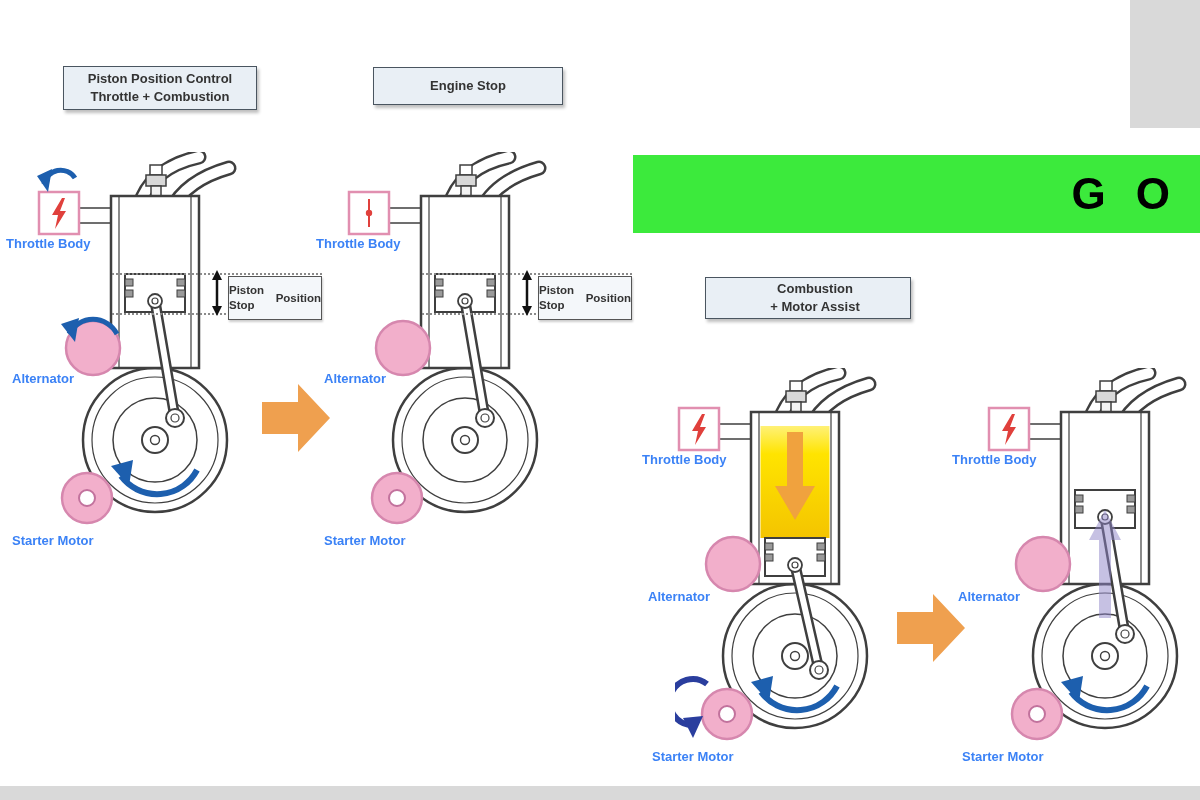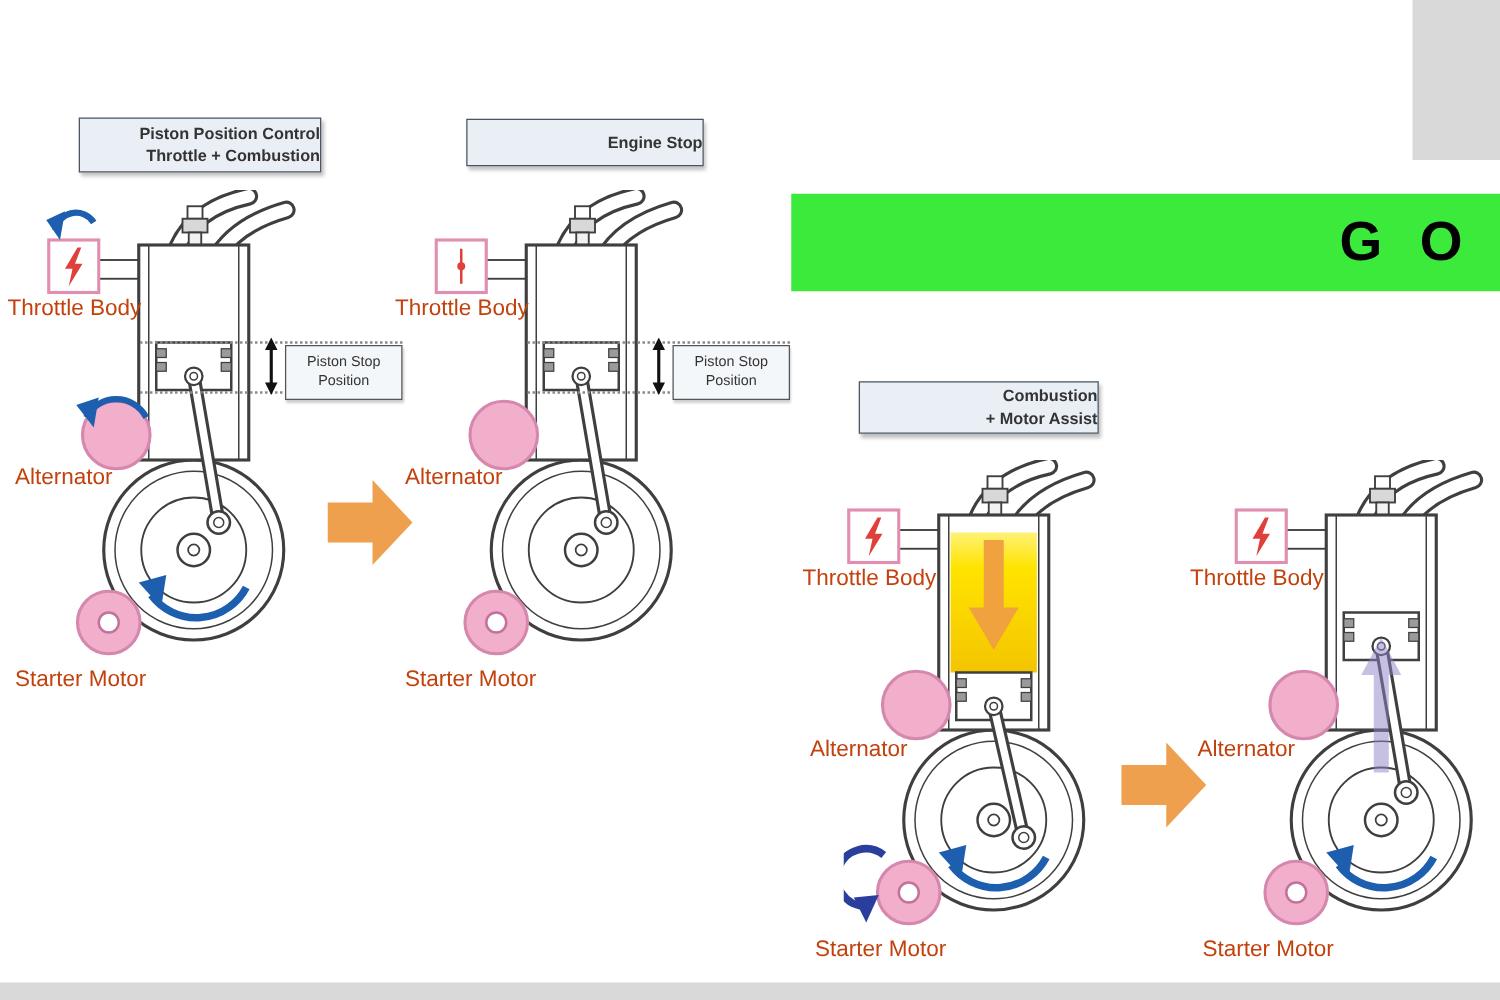--- a/index.html
+++ b/index.html
@@ -5,31 +5,31 @@
   html,body{margin:0;padding:0;background:#ffffff;}
   .canvas{position:relative;width:1200px;height:800px;background:#ffffff;overflow:hidden;
           font-family:"Liberation Sans",sans-serif;}
   .banner{position:absolute;text-align:center;overflow:hidden;color:#000;}
   .stop-banner{left:10px;top:0;width:630px;height:45px;background:var(--stop-banner,#F2751B);}
   .stop-banner span{display:block;margin-top:-16px;font-size:46px;font-weight:900;letter-spacing:26px;line-height:1;}
   .go-banner{left:633px;top:155px;width:567px;height:78px;background:var(--go-banner,#3CEA3C);text-align:right;}
   .go-banner span{display:block;line-height:78px;font-size:44px;font-weight:900;letter-spacing:30px;}
   .label-box{position:absolute;background:#E9EFF5;border:1.5px solid #4A5560;
              box-shadow:2px 3px 3px rgba(0,0,0,.25);display:flex;flex-direction:column;
-             align-items:flex-end;justify-content:center;font-size:13px;font-weight:bold;color:#333;
-             line-height:1.35;text-align:center;margin-top:28px;}
+             align-items:center;justify-content:center;font-size:13px;font-weight:bold;color:#333;
+             line-height:1.35;text-align:center;}
   .box-stop-left{left:63px;top:66px;width:192px;height:42px;}
   .box-stop-right{left:373px;top:67px;width:188px;height:36px;}
-  .box-go-left{left:687px;top:277px;width:190px;height:40px;}
+  .box-go-left{left:705px;top:277px;width:190px;height:40px;padding-left:14px;}
   .box-go-right{left:1012px;top:279px;width:178px;height:36px;}
   .ps-box{position:absolute;width:92px;height:42px;background:#F4F7FA;border:1.5px solid #555;
-          display:flex;flex-direction:column;align-items:center;justify-content:center;
-          font-size:11.5px;font-weight:normal;color:#333;line-height:1.3;box-shadow:1px 2px 2px rgba(0,0,0,.2);}
+          display:flex;flex-direction:row;align-items:center;justify-content:center;
+          font-size:11.5px;font-weight:bold;color:#333;line-height:1.3;box-shadow:1px 2px 2px rgba(0,0,0,.2);}
   .engine{position:absolute;width:210px;height:420px;}
-  .elabel{position:absolute;font-size:18px;font-weight:normal;color:#c2410c;white-space:nowrap;}
+  .elabel{position:absolute;font-size:13px;font-weight:bold;color:#3b82f6;white-space:nowrap;}
   .dotline{position:absolute;height:0;border-top:2px dotted #8a8a8a;}
   .dblarrow{position:absolute;}
   .trans-arrow{position:absolute;}
   .gray-block{position:absolute;background:#D9D9D9;}
 </style>
 </head>
 <body>
 
 <div class="canvas">
 

